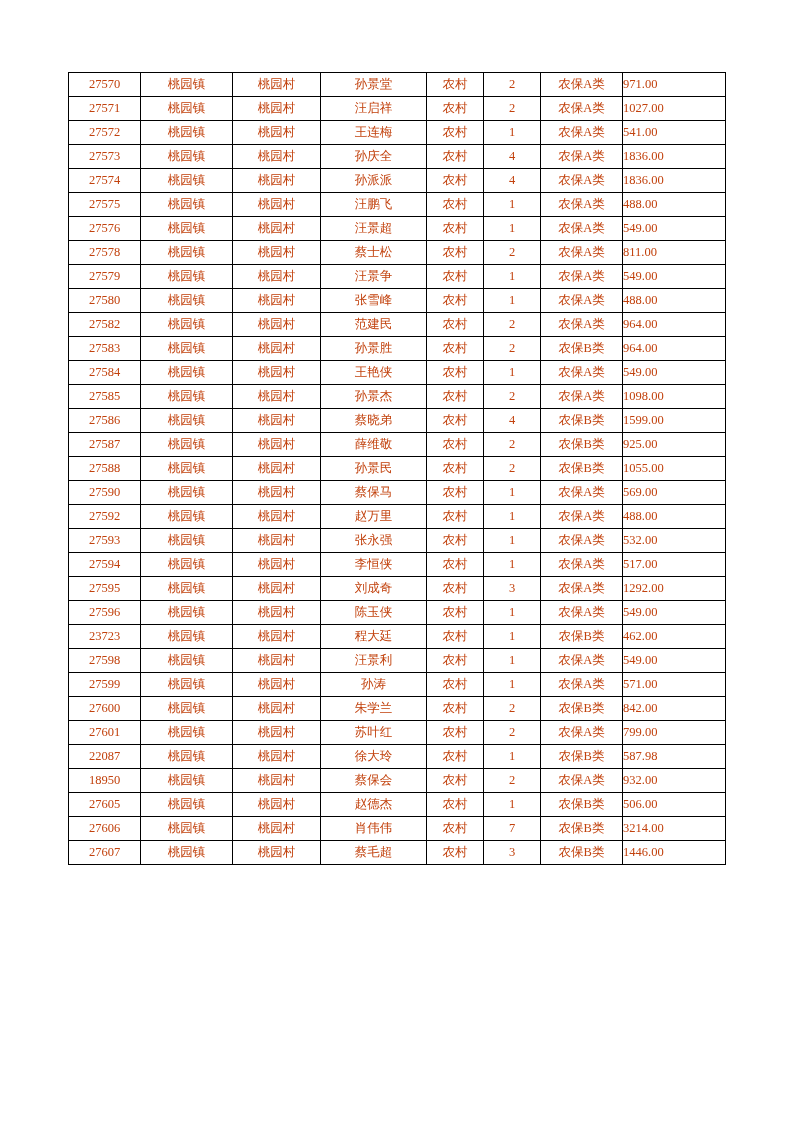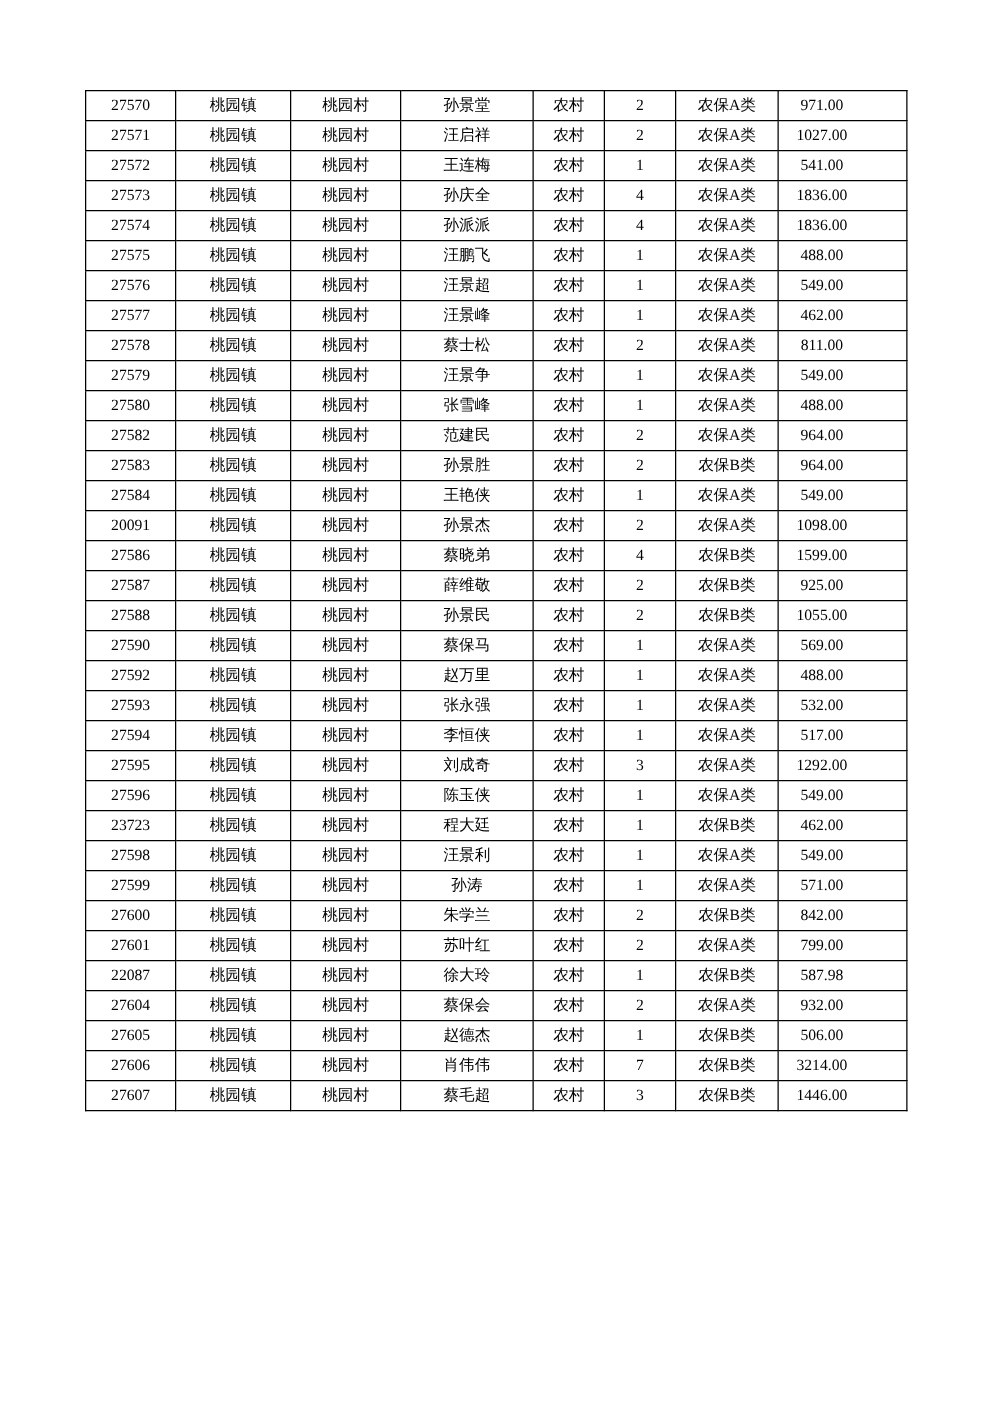--- a/index.html
+++ b/index.html
@@ -7,21 +7,21 @@
     padding: 0;
     background: #888;
   }
   .page {
     position: relative;
     width: 793px;
     height: 1122px;
     margin: 0 auto;
     background: #ffffff;
     font-family: "Liberation Serif", "DejaVu Serif", serif;
-    color: #000000;
+    color: #c2410c;
     overflow: hidden;
   }
   table.data-table {
     position: absolute;
     left: 68px;
     top: 72px;
     width: 657px;
     border-collapse: collapse;
     table-layout: fixed;
     font-size: 12.5px;
@@ -29,21 +29,21 @@
   table.data-table td {
     border: 1px solid #000000;
     height: 23px;
     padding: 0;
     text-align: center;
     vertical-align: middle;
     white-space: nowrap;
     overflow: hidden;
   }
   table.data-table td.col-amount {
-    text-align: center;
+    text-align: left;
     padding-right: 33px;
   }
   col.c-id        { width: 72px; }
   col.c-town      { width: 92px; }
   col.c-village   { width: 88px; }
   col.c-name      { width: 106px; }
   col.c-residence { width: 57px; }
   col.c-count     { width: 57px; }
   col.c-insurance { width: 82px; }
   col.c-amount    { width: 103px; }
@@ -128,210 +128,200 @@
           <td class="col-id">27576</td>
           <td class="col-town">桃园镇</td>
           <td class="col-village">桃园村</td>
           <td class="col-name">汪景超</td>
           <td class="col-residence-type">农村</td>
           <td class="col-person-count">1</td>
           <td class="col-insurance-type">农保A类</td>
           <td class="col-amount">549.00</td>
         </tr>
         <tr>
-          <td class="col-id">27577</td>
-          <td class="col-town">桃园镇</td>
-          <td class="col-village">桃园村</td>
-          <td class="col-name">汪景峰</td>
-          <td class="col-residence-type">农村</td>
-          <td class="col-person-count">1</td>
-          <td class="col-insurance-type">农保A类</td>
+          <td class="col-id">27578</td>
+          <td class="col-town">桃园镇</td>
+          <td class="col-village">桃园村</td>
+          <td class="col-name">蔡士松</td>
+          <td class="col-residence-type">农村</td>
+          <td class="col-person-count">2</td>
+          <td class="col-insurance-type">农保A类</td>
+          <td class="col-amount">811.00</td>
+        </tr>
+        <tr>
+          <td class="col-id">27579</td>
+          <td class="col-town">桃园镇</td>
+          <td class="col-village">桃园村</td>
+          <td class="col-name">汪景争</td>
+          <td class="col-residence-type">农村</td>
+          <td class="col-person-count">1</td>
+          <td class="col-insurance-type">农保A类</td>
+          <td class="col-amount">549.00</td>
+        </tr>
+        <tr>
+          <td class="col-id">27580</td>
+          <td class="col-town">桃园镇</td>
+          <td class="col-village">桃园村</td>
+          <td class="col-name">张雪峰</td>
+          <td class="col-residence-type">农村</td>
+          <td class="col-person-count">1</td>
+          <td class="col-insurance-type">农保A类</td>
+          <td class="col-amount">488.00</td>
+        </tr>
+        <tr>
+          <td class="col-id">27582</td>
+          <td class="col-town">桃园镇</td>
+          <td class="col-village">桃园村</td>
+          <td class="col-name">范建民</td>
+          <td class="col-residence-type">农村</td>
+          <td class="col-person-count">2</td>
+          <td class="col-insurance-type">农保A类</td>
+          <td class="col-amount">964.00</td>
+        </tr>
+        <tr>
+          <td class="col-id">27583</td>
+          <td class="col-town">桃园镇</td>
+          <td class="col-village">桃园村</td>
+          <td class="col-name">孙景胜</td>
+          <td class="col-residence-type">农村</td>
+          <td class="col-person-count">2</td>
+          <td class="col-insurance-type">农保B类</td>
+          <td class="col-amount">964.00</td>
+        </tr>
+        <tr>
+          <td class="col-id">27584</td>
+          <td class="col-town">桃园镇</td>
+          <td class="col-village">桃园村</td>
+          <td class="col-name">王艳侠</td>
+          <td class="col-residence-type">农村</td>
+          <td class="col-person-count">1</td>
+          <td class="col-insurance-type">农保A类</td>
+          <td class="col-amount">549.00</td>
+        </tr>
+        <tr>
+          <td class="col-id">27585</td>
+          <td class="col-town">桃园镇</td>
+          <td class="col-village">桃园村</td>
+          <td class="col-name">孙景杰</td>
+          <td class="col-residence-type">农村</td>
+          <td class="col-person-count">2</td>
+          <td class="col-insurance-type">农保A类</td>
+          <td class="col-amount">1098.00</td>
+        </tr>
+        <tr>
+          <td class="col-id">27586</td>
+          <td class="col-town">桃园镇</td>
+          <td class="col-village">桃园村</td>
+          <td class="col-name">蔡晓弟</td>
+          <td class="col-residence-type">农村</td>
+          <td class="col-person-count">4</td>
+          <td class="col-insurance-type">农保B类</td>
+          <td class="col-amount">1599.00</td>
+        </tr>
+        <tr>
+          <td class="col-id">27587</td>
+          <td class="col-town">桃园镇</td>
+          <td class="col-village">桃园村</td>
+          <td class="col-name">薛维敬</td>
+          <td class="col-residence-type">农村</td>
+          <td class="col-person-count">2</td>
+          <td class="col-insurance-type">农保B类</td>
+          <td class="col-amount">925.00</td>
+        </tr>
+        <tr>
+          <td class="col-id">27588</td>
+          <td class="col-town">桃园镇</td>
+          <td class="col-village">桃园村</td>
+          <td class="col-name">孙景民</td>
+          <td class="col-residence-type">农村</td>
+          <td class="col-person-count">2</td>
+          <td class="col-insurance-type">农保B类</td>
+          <td class="col-amount">1055.00</td>
+        </tr>
+        <tr>
+          <td class="col-id">27590</td>
+          <td class="col-town">桃园镇</td>
+          <td class="col-village">桃园村</td>
+          <td class="col-name">蔡保马</td>
+          <td class="col-residence-type">农村</td>
+          <td class="col-person-count">1</td>
+          <td class="col-insurance-type">农保A类</td>
+          <td class="col-amount">569.00</td>
+        </tr>
+        <tr>
+          <td class="col-id">27592</td>
+          <td class="col-town">桃园镇</td>
+          <td class="col-village">桃园村</td>
+          <td class="col-name">赵万里</td>
+          <td class="col-residence-type">农村</td>
+          <td class="col-person-count">1</td>
+          <td class="col-insurance-type">农保A类</td>
+          <td class="col-amount">488.00</td>
+        </tr>
+        <tr>
+          <td class="col-id">27593</td>
+          <td class="col-town">桃园镇</td>
+          <td class="col-village">桃园村</td>
+          <td class="col-name">张永强</td>
+          <td class="col-residence-type">农村</td>
+          <td class="col-person-count">1</td>
+          <td class="col-insurance-type">农保A类</td>
+          <td class="col-amount">532.00</td>
+        </tr>
+        <tr>
+          <td class="col-id">27594</td>
+          <td class="col-town">桃园镇</td>
+          <td class="col-village">桃园村</td>
+          <td class="col-name">李恒侠</td>
+          <td class="col-residence-type">农村</td>
+          <td class="col-person-count">1</td>
+          <td class="col-insurance-type">农保A类</td>
+          <td class="col-amount">517.00</td>
+        </tr>
+        <tr>
+          <td class="col-id">27595</td>
+          <td class="col-town">桃园镇</td>
+          <td class="col-village">桃园村</td>
+          <td class="col-name">刘成奇</td>
+          <td class="col-residence-type">农村</td>
+          <td class="col-person-count">3</td>
+          <td class="col-insurance-type">农保A类</td>
+          <td class="col-amount">1292.00</td>
+        </tr>
+        <tr>
+          <td class="col-id">27596</td>
+          <td class="col-town">桃园镇</td>
+          <td class="col-village">桃园村</td>
+          <td class="col-name">陈玉侠</td>
+          <td class="col-residence-type">农村</td>
+          <td class="col-person-count">1</td>
+          <td class="col-insurance-type">农保A类</td>
+          <td class="col-amount">549.00</td>
+        </tr>
+        <tr>
+          <td class="col-id">23723</td>
+          <td class="col-town">桃园镇</td>
+          <td class="col-village">桃园村</td>
+          <td class="col-name">程大廷</td>
+          <td class="col-residence-type">农村</td>
+          <td class="col-person-count">1</td>
+          <td class="col-insurance-type">农保B类</td>
           <td class="col-amount">462.00</td>
         </tr>
         <tr>
-          <td class="col-id">27578</td>
-          <td class="col-town">桃园镇</td>
-          <td class="col-village">桃园村</td>
-          <td class="col-name">蔡士松</td>
-          <td class="col-residence-type">农村</td>
-          <td class="col-person-count">2</td>
-          <td class="col-insurance-type">农保A类</td>
-          <td class="col-amount">811.00</td>
-        </tr>
-        <tr>
-          <td class="col-id">27579</td>
-          <td class="col-town">桃园镇</td>
-          <td class="col-village">桃园村</td>
-          <td class="col-name">汪景争</td>
+          <td class="col-id">27598</td>
+          <td class="col-town">桃园镇</td>
+          <td class="col-village">桃园村</td>
+          <td class="col-name">汪景利</td>
           <td class="col-residence-type">农村</td>
           <td class="col-person-count">1</td>
           <td class="col-insurance-type">农保A类</td>
           <td class="col-amount">549.00</td>
         </tr>
         <tr>
-          <td class="col-id">27580</td>
-          <td class="col-town">桃园镇</td>
-          <td class="col-village">桃园村</td>
-          <td class="col-name">张雪峰</td>
-          <td class="col-residence-type">农村</td>
-          <td class="col-person-count">1</td>
-          <td class="col-insurance-type">农保A类</td>
-          <td class="col-amount">488.00</td>
-        </tr>
-        <tr>
-          <td class="col-id">27582</td>
-          <td class="col-town">桃园镇</td>
-          <td class="col-village">桃园村</td>
-          <td class="col-name">范建民</td>
-          <td class="col-residence-type">农村</td>
-          <td class="col-person-count">2</td>
-          <td class="col-insurance-type">农保A类</td>
-          <td class="col-amount">964.00</td>
-        </tr>
-        <tr>
-          <td class="col-id">27583</td>
-          <td class="col-town">桃园镇</td>
-          <td class="col-village">桃园村</td>
-          <td class="col-name">孙景胜</td>
-          <td class="col-residence-type">农村</td>
-          <td class="col-person-count">2</td>
-          <td class="col-insurance-type">农保B类</td>
-          <td class="col-amount">964.00</td>
-        </tr>
-        <tr>
-          <td class="col-id">27584</td>
-          <td class="col-town">桃园镇</td>
-          <td class="col-village">桃园村</td>
-          <td class="col-name">王艳侠</td>
-          <td class="col-residence-type">农村</td>
-          <td class="col-person-count">1</td>
-          <td class="col-insurance-type">农保A类</td>
-          <td class="col-amount">549.00</td>
-        </tr>
-        <tr>
-          <td class="col-id">20091</td>
-          <td class="col-town">桃园镇</td>
-          <td class="col-village">桃园村</td>
-          <td class="col-name">孙景杰</td>
-          <td class="col-residence-type">农村</td>
-          <td class="col-person-count">2</td>
-          <td class="col-insurance-type">农保A类</td>
-          <td class="col-amount">1098.00</td>
-        </tr>
-        <tr>
-          <td class="col-id">27586</td>
-          <td class="col-town">桃园镇</td>
-          <td class="col-village">桃园村</td>
-          <td class="col-name">蔡晓弟</td>
-          <td class="col-residence-type">农村</td>
-          <td class="col-person-count">4</td>
-          <td class="col-insurance-type">农保B类</td>
-          <td class="col-amount">1599.00</td>
-        </tr>
-        <tr>
-          <td class="col-id">27587</td>
-          <td class="col-town">桃园镇</td>
-          <td class="col-village">桃园村</td>
-          <td class="col-name">薛维敬</td>
-          <td class="col-residence-type">农村</td>
-          <td class="col-person-count">2</td>
-          <td class="col-insurance-type">农保B类</td>
-          <td class="col-amount">925.00</td>
-        </tr>
-        <tr>
-          <td class="col-id">27588</td>
-          <td class="col-town">桃园镇</td>
-          <td class="col-village">桃园村</td>
-          <td class="col-name">孙景民</td>
-          <td class="col-residence-type">农村</td>
-          <td class="col-person-count">2</td>
-          <td class="col-insurance-type">农保B类</td>
-          <td class="col-amount">1055.00</td>
-        </tr>
-        <tr>
-          <td class="col-id">27590</td>
-          <td class="col-town">桃园镇</td>
-          <td class="col-village">桃园村</td>
-          <td class="col-name">蔡保马</td>
-          <td class="col-residence-type">农村</td>
-          <td class="col-person-count">1</td>
-          <td class="col-insurance-type">农保A类</td>
-          <td class="col-amount">569.00</td>
-        </tr>
-        <tr>
-          <td class="col-id">27592</td>
-          <td class="col-town">桃园镇</td>
-          <td class="col-village">桃园村</td>
-          <td class="col-name">赵万里</td>
-          <td class="col-residence-type">农村</td>
-          <td class="col-person-count">1</td>
-          <td class="col-insurance-type">农保A类</td>
-          <td class="col-amount">488.00</td>
-        </tr>
-        <tr>
-          <td class="col-id">27593</td>
-          <td class="col-town">桃园镇</td>
-          <td class="col-village">桃园村</td>
-          <td class="col-name">张永强</td>
-          <td class="col-residence-type">农村</td>
-          <td class="col-person-count">1</td>
-          <td class="col-insurance-type">农保A类</td>
-          <td class="col-amount">532.00</td>
-        </tr>
-        <tr>
-          <td class="col-id">27594</td>
-          <td class="col-town">桃园镇</td>
-          <td class="col-village">桃园村</td>
-          <td class="col-name">李恒侠</td>
-          <td class="col-residence-type">农村</td>
-          <td class="col-person-count">1</td>
-          <td class="col-insurance-type">农保A类</td>
-          <td class="col-amount">517.00</td>
-        </tr>
-        <tr>
-          <td class="col-id">27595</td>
-          <td class="col-town">桃园镇</td>
-          <td class="col-village">桃园村</td>
-          <td class="col-name">刘成奇</td>
-          <td class="col-residence-type">农村</td>
-          <td class="col-person-count">3</td>
-          <td class="col-insurance-type">农保A类</td>
-          <td class="col-amount">1292.00</td>
-        </tr>
-        <tr>
-          <td class="col-id">27596</td>
-          <td class="col-town">桃园镇</td>
-          <td class="col-village">桃园村</td>
-          <td class="col-name">陈玉侠</td>
-          <td class="col-residence-type">农村</td>
-          <td class="col-person-count">1</td>
-          <td class="col-insurance-type">农保A类</td>
-          <td class="col-amount">549.00</td>
-        </tr>
-        <tr>
-          <td class="col-id">23723</td>
-          <td class="col-town">桃园镇</td>
-          <td class="col-village">桃园村</td>
-          <td class="col-name">程大廷</td>
-          <td class="col-residence-type">农村</td>
-          <td class="col-person-count">1</td>
-          <td class="col-insurance-type">农保B类</td>
-          <td class="col-amount">462.00</td>
-        </tr>
-        <tr>
-          <td class="col-id">27598</td>
-          <td class="col-town">桃园镇</td>
-          <td class="col-village">桃园村</td>
-          <td class="col-name">汪景利</td>
-          <td class="col-residence-type">农村</td>
-          <td class="col-person-count">1</td>
-          <td class="col-insurance-type">农保A类</td>
-          <td class="col-amount">549.00</td>
-        </tr>
-        <tr>
           <td class="col-id">27599</td>
           <td class="col-town">桃园镇</td>
           <td class="col-village">桃园村</td>
           <td class="col-name">孙涛</td>
           <td class="col-residence-type">农村</td>
           <td class="col-person-count">1</td>
           <td class="col-insurance-type">农保A类</td>
           <td class="col-amount">571.00</td>
         </tr>
         <tr>
@@ -358,21 +348,21 @@
           <td class="col-id">22087</td>
           <td class="col-town">桃园镇</td>
           <td class="col-village">桃园村</td>
           <td class="col-name">徐大玲</td>
           <td class="col-residence-type">农村</td>
           <td class="col-person-count">1</td>
           <td class="col-insurance-type">农保B类</td>
           <td class="col-amount">587.98</td>
         </tr>
         <tr>
-          <td class="col-id">27604</td>
+          <td class="col-id">18950</td>
           <td class="col-town">桃园镇</td>
           <td class="col-village">桃园村</td>
           <td class="col-name">蔡保会</td>
           <td class="col-residence-type">农村</td>
           <td class="col-person-count">2</td>
           <td class="col-insurance-type">农保A类</td>
           <td class="col-amount">932.00</td>
         </tr>
         <tr>
           <td class="col-id">27605</td>

